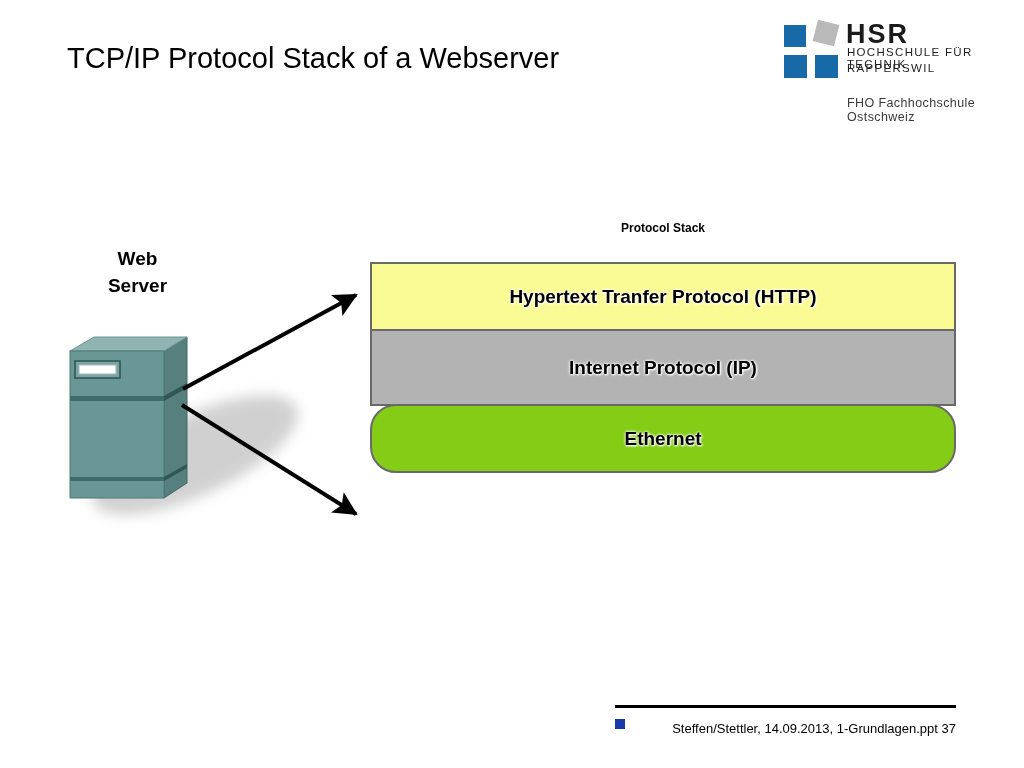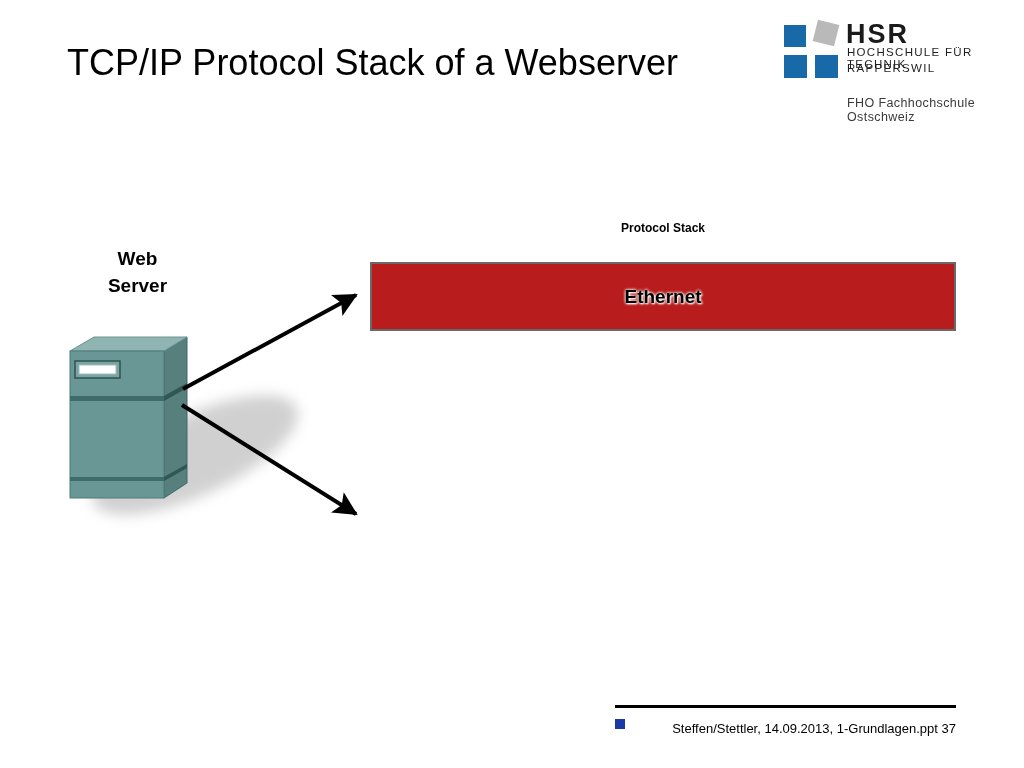--- a/index.html
+++ b/index.html
@@ -8,21 +8,21 @@
     background: #ffffff;
     font-family: "Liberation Sans", sans-serif;
     position: relative;
     overflow: hidden;
   }
 
   
   .slide-title {
     position: absolute;
     left: 67px; top: 42px;
-    font-size: 36px;
+    font-size: 29px;
     color: #000;
   }
 
   
   .logo-square {
     position: absolute;
     width: 22px; height: 22px;
   }
   .sq-tl { left: 784px; top: 25px; }
   .sq-tr { left: 815px; top: 22px; transform: rotate(14deg); }
@@ -132,18 +132,20 @@
     <rect x="79" y="365" width="37" height="9" fill="#ffffff" stroke="#9DBDBB" stroke-width="1"></rect>
   </g>
 
   <line x1="183" y1="389" x2="356" y2="295" stroke="#000" stroke-width="4" marker-end="url(#arrowhead)"></line>
   <line x1="182" y1="405" x2="356" y2="514" stroke="#000" stroke-width="4" marker-end="url(#arrowhead)"></line>
 </svg>
 
 <div class="stack-title">Protocol Stack</div>
 
 <div class="stack">
-  <div class="layer layer-ethernet" style="background-color: #b91c1c;">Ethernet</div>
+  <div class="layer layer-http" style="background-color: rgb(251, 251, 150);">Hypertext Tranfer Protocol (HTTP)</div>
+  <div class="layer layer-ip" style="background-color: rgb(179, 179, 179);">Internet Protocol (IP)</div>
+  <div class="layer layer-ethernet" style="background-color: #84cc16; border-radius: 26px;">Ethernet</div>
 </div>
 
 <div class="footer-line"></div>
 <div class="footer-square" style="background-color: rgb(26, 58, 168);"></div>
 <div class="footer-text">Steffen/Stettler, 14.09.2013, 1-Grundlagen.ppt 37</div>
 
 </body></html>

